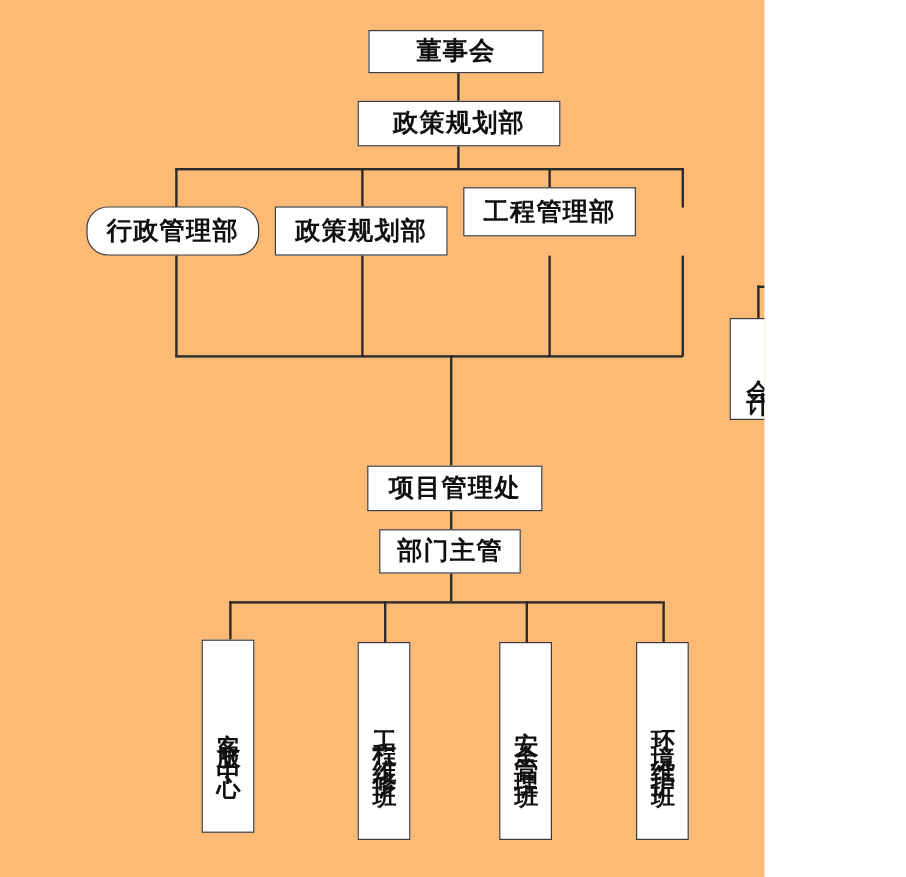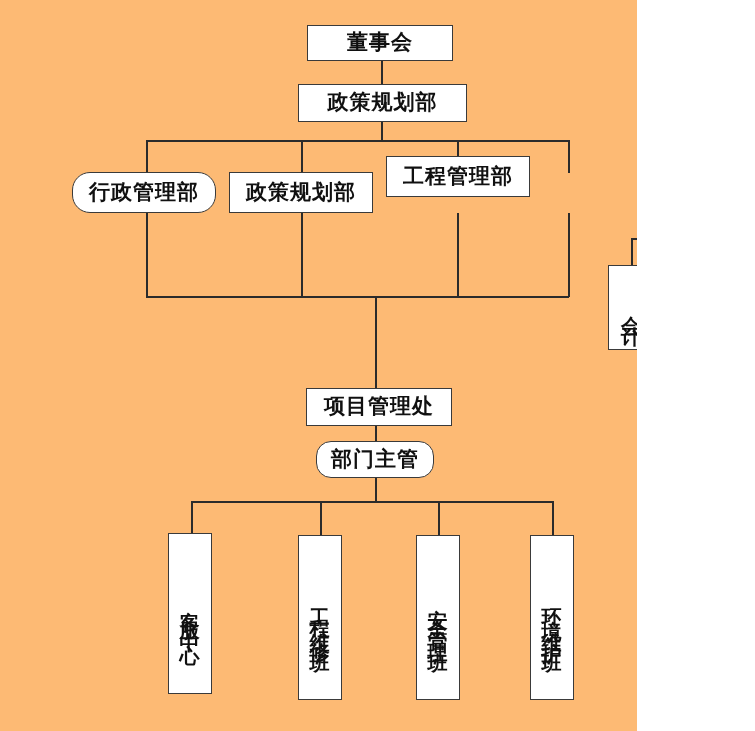--- a/index.html
+++ b/index.html
@@ -120,21 +120,21 @@
   <div class="edge h" style="left:146px; top:296px; width:423px;"></div>
 
   <div class="edge v" style="left:375px; top:296px; height:92px;"></div>
 
   <div class="node horizontal" style="left:306px; top:388px; width:146px; height:38px;">
     <span class="node-label">项目管理处</span>
   </div>
 
   <div class="edge v" style="left:375px; top:426px; height:15px;"></div>
 
-  <div class="node horizontal" style="left:316px; top:441px; width:118px; height:37px;border-radius:15px;">
+  <div class="node horizontal" style="left:316px; top:441px; width:118px; height:37px;">
     <span class="node-label">部门主管</span>
   </div>
 
   <div class="edge v" style="left:375px; top:478px; height:23px;"></div>
 
   <div class="edge h" style="left:191px; top:501px; width:361px;"></div>
 
   <div class="edge v" style="left:191px; top:501px; height:32px;"></div>
   <div class="edge v" style="left:320px; top:501px; height:34px;"></div>
   <div class="edge v" style="left:438px; top:501px; height:34px;"></div>

